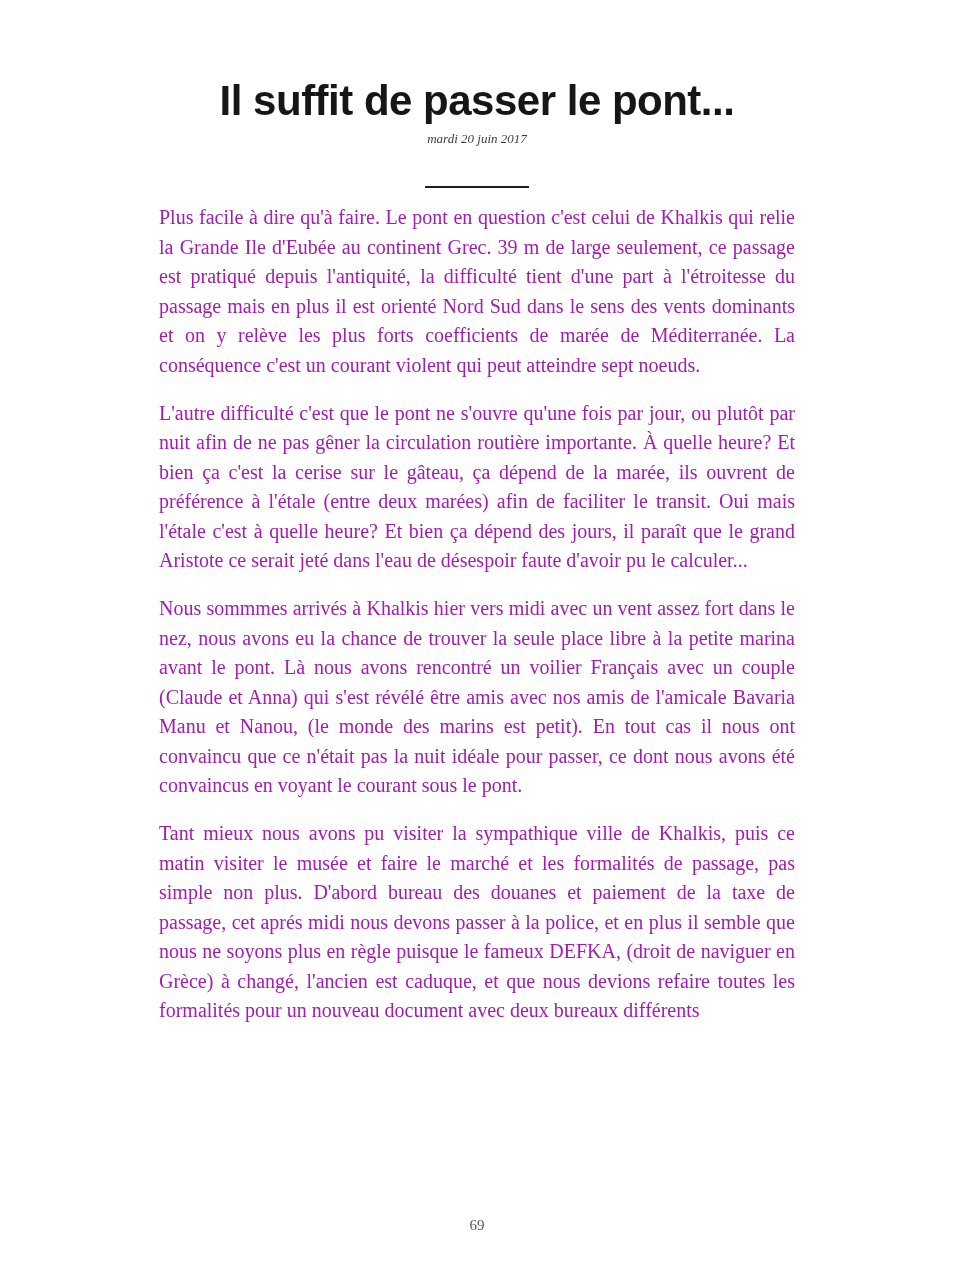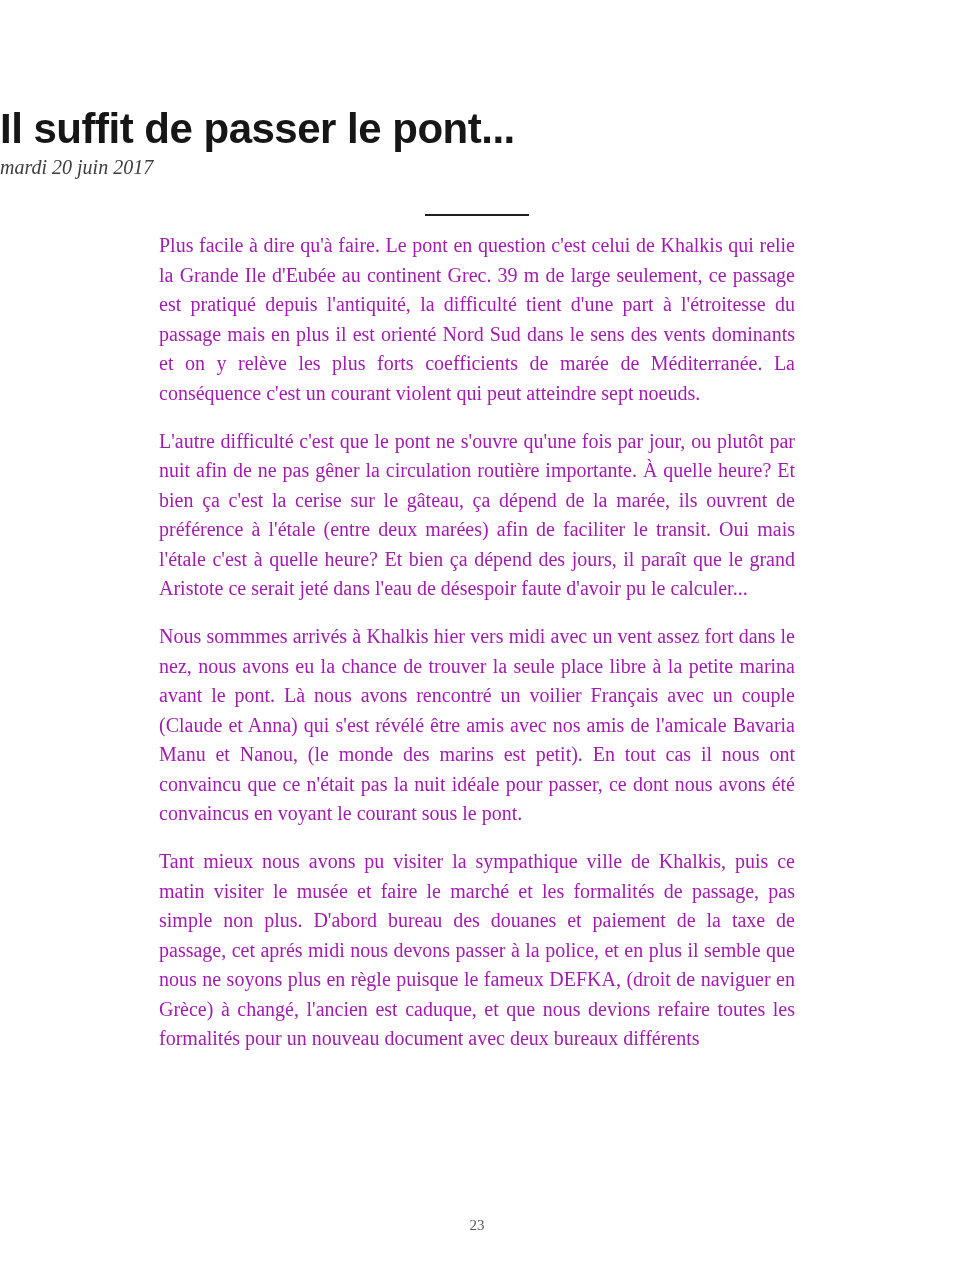--- a/index.html
+++ b/index.html
@@ -9,37 +9,37 @@
   }
   .page {
     position: relative;
     width: 954px;
     height: 1276px;
     background: #ffffff;
     overflow: hidden;
     font-family: "Liberation Serif", serif;
   }
   .doc-header {
-    text-align: left;
-    padding-top: 104px;
+    text-align: center;
+    padding-top: 76px;
   }
   .doc-title {
     margin: 0;
     font-family: "Liberation Sans", "DejaVu Sans", sans-serif;
     font-weight: 700;
     font-size: 42px;
     line-height: 50px;
     letter-spacing: -0.5px;
     color: #161616;
   }
   .doc-date {
     margin-top: 3px;
     font-family: "Liberation Serif", serif;
     font-style: italic;
-    font-size: 20px;
+    font-size: 13px;
     line-height: 20px;
     color: #3d3d3d;
   }
   .divider {
     width: 104px;
     height: 0;
     border-top: 2px solid #1f1f1f;
     margin: 37px auto 0 auto;
   }
   .doc-body {
@@ -79,16 +79,16 @@
   </header>
 
   <main class="doc-body">
     <p>Plus facile à dire qu'à faire. Le pont en question c'est celui de Khalkis qui relie la Grande Ile d'Eubée au continent Grec. 39 m de large seulement, ce passage est pratiqué depuis l'antiquité, la difficulté tient d'une part à l'étroitesse du passage mais en plus il est orienté Nord Sud dans le sens des vents dominants et on y relève les plus forts coefficients de marée de Méditerranée. La conséquence c'est un courant violent qui peut atteindre sept noeuds.</p>
     <p>L'autre difficulté c'est que le pont ne s'ouvre qu'une fois par jour, ou plutôt par nuit afin de ne pas gêner la circulation routière importante. À quelle heure? Et bien ça c'est la cerise sur le gâteau, ça dépend de la marée, ils ouvrent de préférence à l'étale (entre deux marées) afin de faciliter le transit. Oui mais l'étale c'est à quelle heure? Et bien ça dépend des jours, il paraît que le grand Aristote ce serait jeté dans l'eau de désespoir faute d'avoir pu le calculer...</p>
     <p>Nous sommmes arrivés à Khalkis hier vers midi avec un vent assez fort dans le nez, nous avons eu la chance de trouver la seule place libre à la petite marina avant le pont. Là nous avons rencontré un voilier Français avec un couple (Claude et Anna) qui s'est révélé être amis avec nos amis de l'amicale Bavaria Manu et Nanou, (le monde des marins est petit). En tout cas il nous ont convaincu que ce n'était pas la nuit idéale pour passer, ce dont nous avons été convaincus en voyant le courant sous le pont.</p>
     <p>Tant mieux nous avons pu visiter la sympathique ville de Khalkis, puis ce matin visiter le musée et faire le marché et les formalités de passage, pas simple non plus. D'abord bureau des douanes et paiement de la taxe de passage, cet aprés midi nous devons passer à la police, et en plus il semble que nous ne soyons plus en règle puisque le fameux DEFKA, (droit de naviguer en Grèce) à changé, l'ancien est caduque, et que nous devions refaire toutes les formalités pour un nouveau document avec deux bureaux différents</p>
   </main>
 
   <footer class="doc-footer">
-    <span class="page-number">23</span>
+    <span class="page-number">69</span>
   </footer>
 
 </div>
 
 </body></html>

